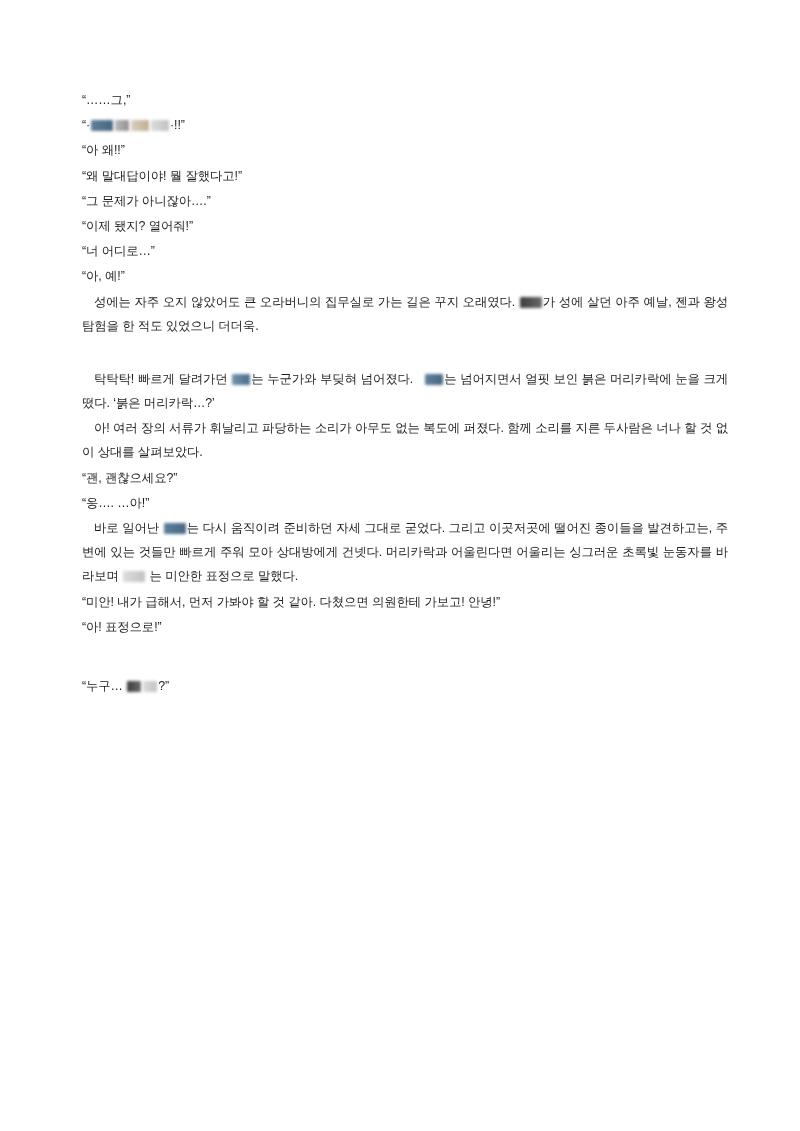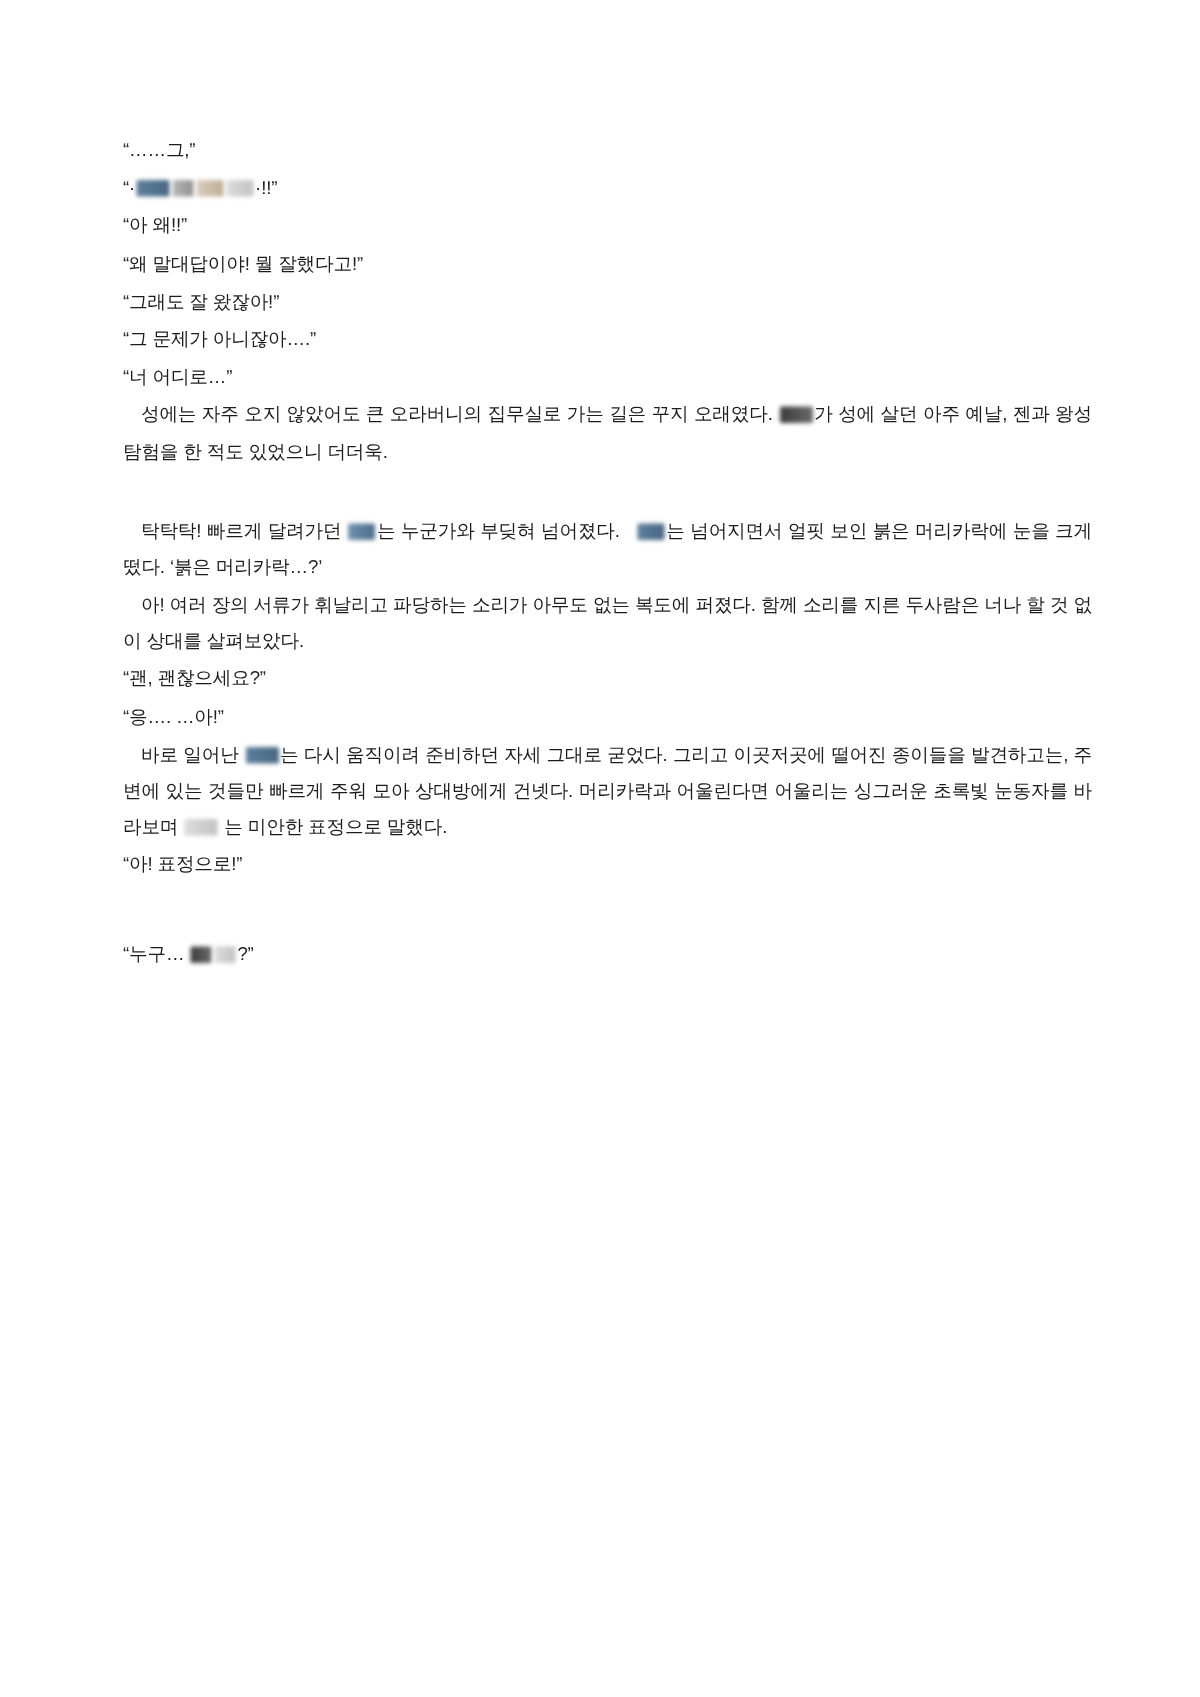--- a/index.html
+++ b/index.html
@@ -67,40 +67,42 @@
 
 <div class="page">
   <div class="doc-body">
 
     <p class="para quote">“……그,”</p>
 
     <p class="para quote"><span>“·</span><span class="redact r-blue w22"></span><span class="redact r-gray w14"></span><span class="redact r-tan w18"></span><span class="redact r-light w18"></span><span>·!!”</span></p>
 
     <p class="para quote">“아 왜!!”</p>
     <p class="para quote">“왜 말대답이야! 뭘 잘했다고!”</p>
-    <p class="para quote">“그래도 잘 왔잖아!”</p>
     <p class="para quote">“그 문제가 아니잖아….”</p>
 
 
+    <p class="para quote">“이제 됐지? 열어줘!”</p>
     <p class="para quote">“너 어디로…”</p>
+    <p class="para quote">“아, 예!”</p>
 
 
     <p class="para indent"><span>성에는 자주 오지 않았어도 큰 오라버니의 집무실로 가는 길은 꾸지 오래였다. </span><span class="redact r-dark w22"></span><span>가 성에 살던 아주 예날, 젠과 왕성 탐험을 한 적도 있었으니 더더욱.</span></p>
 
     <div class="gap-md"></div>
 
     <p class="para indent"><span>탁탁탁! 빠르게 달려가던 </span><span class="redact r-blue2 w18"></span><span>는 누군가와 부딪혀 넘어졌다.   </span><span class="redact r-blue w18"></span><span>는 넘어지면서 얼핏 보인 붉은 머리카락에 눈을 크게 떴다. ‘붉은 머리카락…?’</span></p>
 
     <p class="para indent">아! 여러 장의 서류가 휘날리고 파당하는 소리가 아무도 없는 복도에 퍼졌다. 함께 소리를 지른 두사람은 너나 할 것 없이 상대를 살펴보았다.</p>
 
     <p class="para quote">“괜, 괜찮으세요?”</p>
     <p class="para quote">“응…. …아!”</p>
 
     <p class="para indent"><span>바로 일어난 </span><span class="redact r-blue w22"></span><span>는 다시 움직이려 준비하던 자세 그대로 굳었다. 그리고 이곳저곳에 떨어진 종이들을 발견하고는, 주변에 있는 것들만 빠르게 주워 모아 상대방에게 건넷다. 머리카락과 어울린다면 어울리는 싱그러운 초록빛 눈동자를 바라보며 </span><span class="redact r-light w22"></span><span> 는 미안한 표정으로 말했다.</span></p>
 
+    <p class="para quote">“미안! 내가 급해서, 먼저 가봐야 할 것 같아. 다쳤으면 의원한테 가보고! 안녕!”</p>
     <p class="para quote">“아! 표정으로!”</p>
 
 
     <div class="gap-lg"></div>
 
 
     <p class="para quote"><span>“누구… </span><span class="redact r-dark w14"></span><span class="redact r-light w14"></span><span>?”</span></p>
 
   </div>
 </div>

